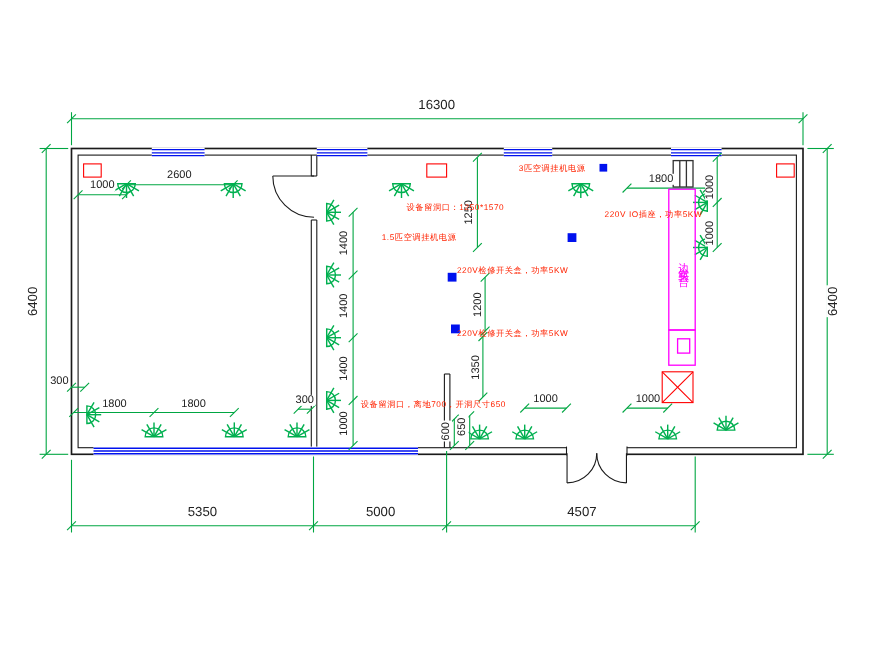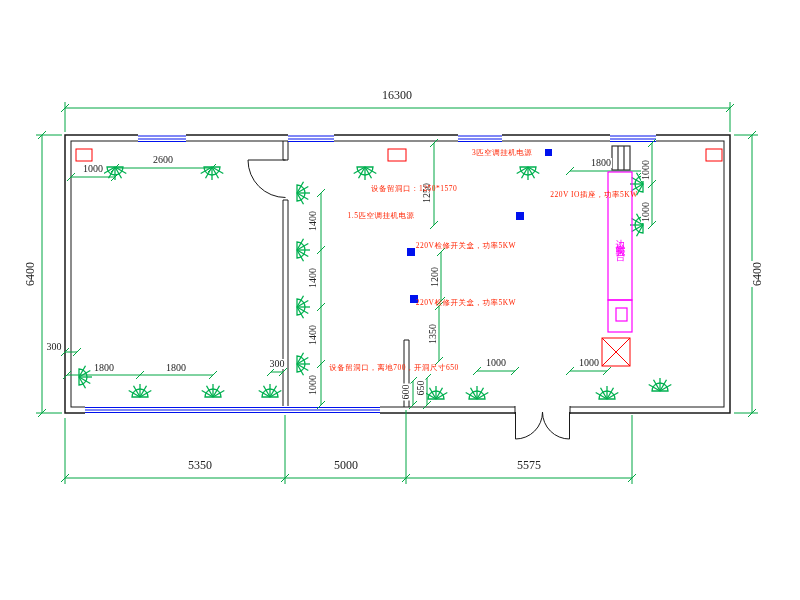--- a/index.html
+++ b/index.html
@@ -1,17 +1,17 @@
 <!DOCTYPE html>
 <html><head>
 <meta charset="utf-8">
 <style>
   html,body{margin:0;padding:0;background:#fff;}
   .canvas{position:relative;width:800px;height:585px;background:#fff;overflow:hidden;
-          font-family:Liberation Serif, serif;}
+          font-family:Liberation Sans, sans-serif;}
   .canvas svg{position:absolute;left:0;top:0;}
   .lbl{position:absolute;transform:translate(-50%,-50%);white-space:nowrap;color:#222;
        background:#fff;padding:0 1px;line-height:1;}
   .dim{font-size:12px;}
   .dim-sm{font-size:10px;}
   .rot{transform:translate(-50%,-50%) rotate(-90deg);}
   .ann{position:absolute;transform:translate(-50%,-50%);white-space:nowrap;
        color:#ff2200;font-size:7.5px;letter-spacing:.5px;line-height:1;}
   .bench-text{position:absolute;transform:translate(-50%,-50%);color:#ff00ff;
        font-size:10px;writing-mode:vertical-rl;text-orientation:upright;
@@ -230,23 +230,23 @@
     <g stroke="#333" stroke-width="1.2" fill="none">
       <rect x="612" y="146" width="18" height="24"></rect>
       <line x1="618" y1="146" x2="618" y2="170"></line>
       <line x1="624" y1="146" x2="624" y2="170"></line>
     </g>
   </svg>
 
   <div class="lbl dim" style="left:397px;top:95px;">16300</div>
   <div class="lbl dim rot" style="left:30px;top:274px;">6400</div>
   <div class="lbl dim rot" style="left:757px;top:274px;">6400</div>
-  <div class="lbl dim" style="left:184px;top:465px;margin-left:16px;">5350</div>
+  <div class="lbl dim" style="left:184px;top:465px;">5350</div>
   <div class="lbl dim" style="left:346px;top:465px;">5000</div>
-  <div class="lbl dim" style="left:529px;top:465px;">5575</div>
+  <div class="lbl dim" style="left:529px;top:465px;">4507</div>
 
   <div class="lbl dim-sm" style="left:93px;top:169px;">1000</div>
   <div class="lbl dim-sm" style="left:163px;top:160px;text-align:center;">2600</div>
   <div class="lbl dim-sm" style="left:601px;top:163px;">1800</div>
 
   <div class="lbl dim-sm rot" style="left:646px;top:170px;">1000</div>
   <div class="lbl dim-sm rot" style="left:646px;top:212px;">1000</div>
 
   <div class="lbl dim-sm rot" style="left:313px;top:221px;">1400</div>
   <div class="lbl dim-sm rot" style="left:313px;top:278px;">1400</div>

